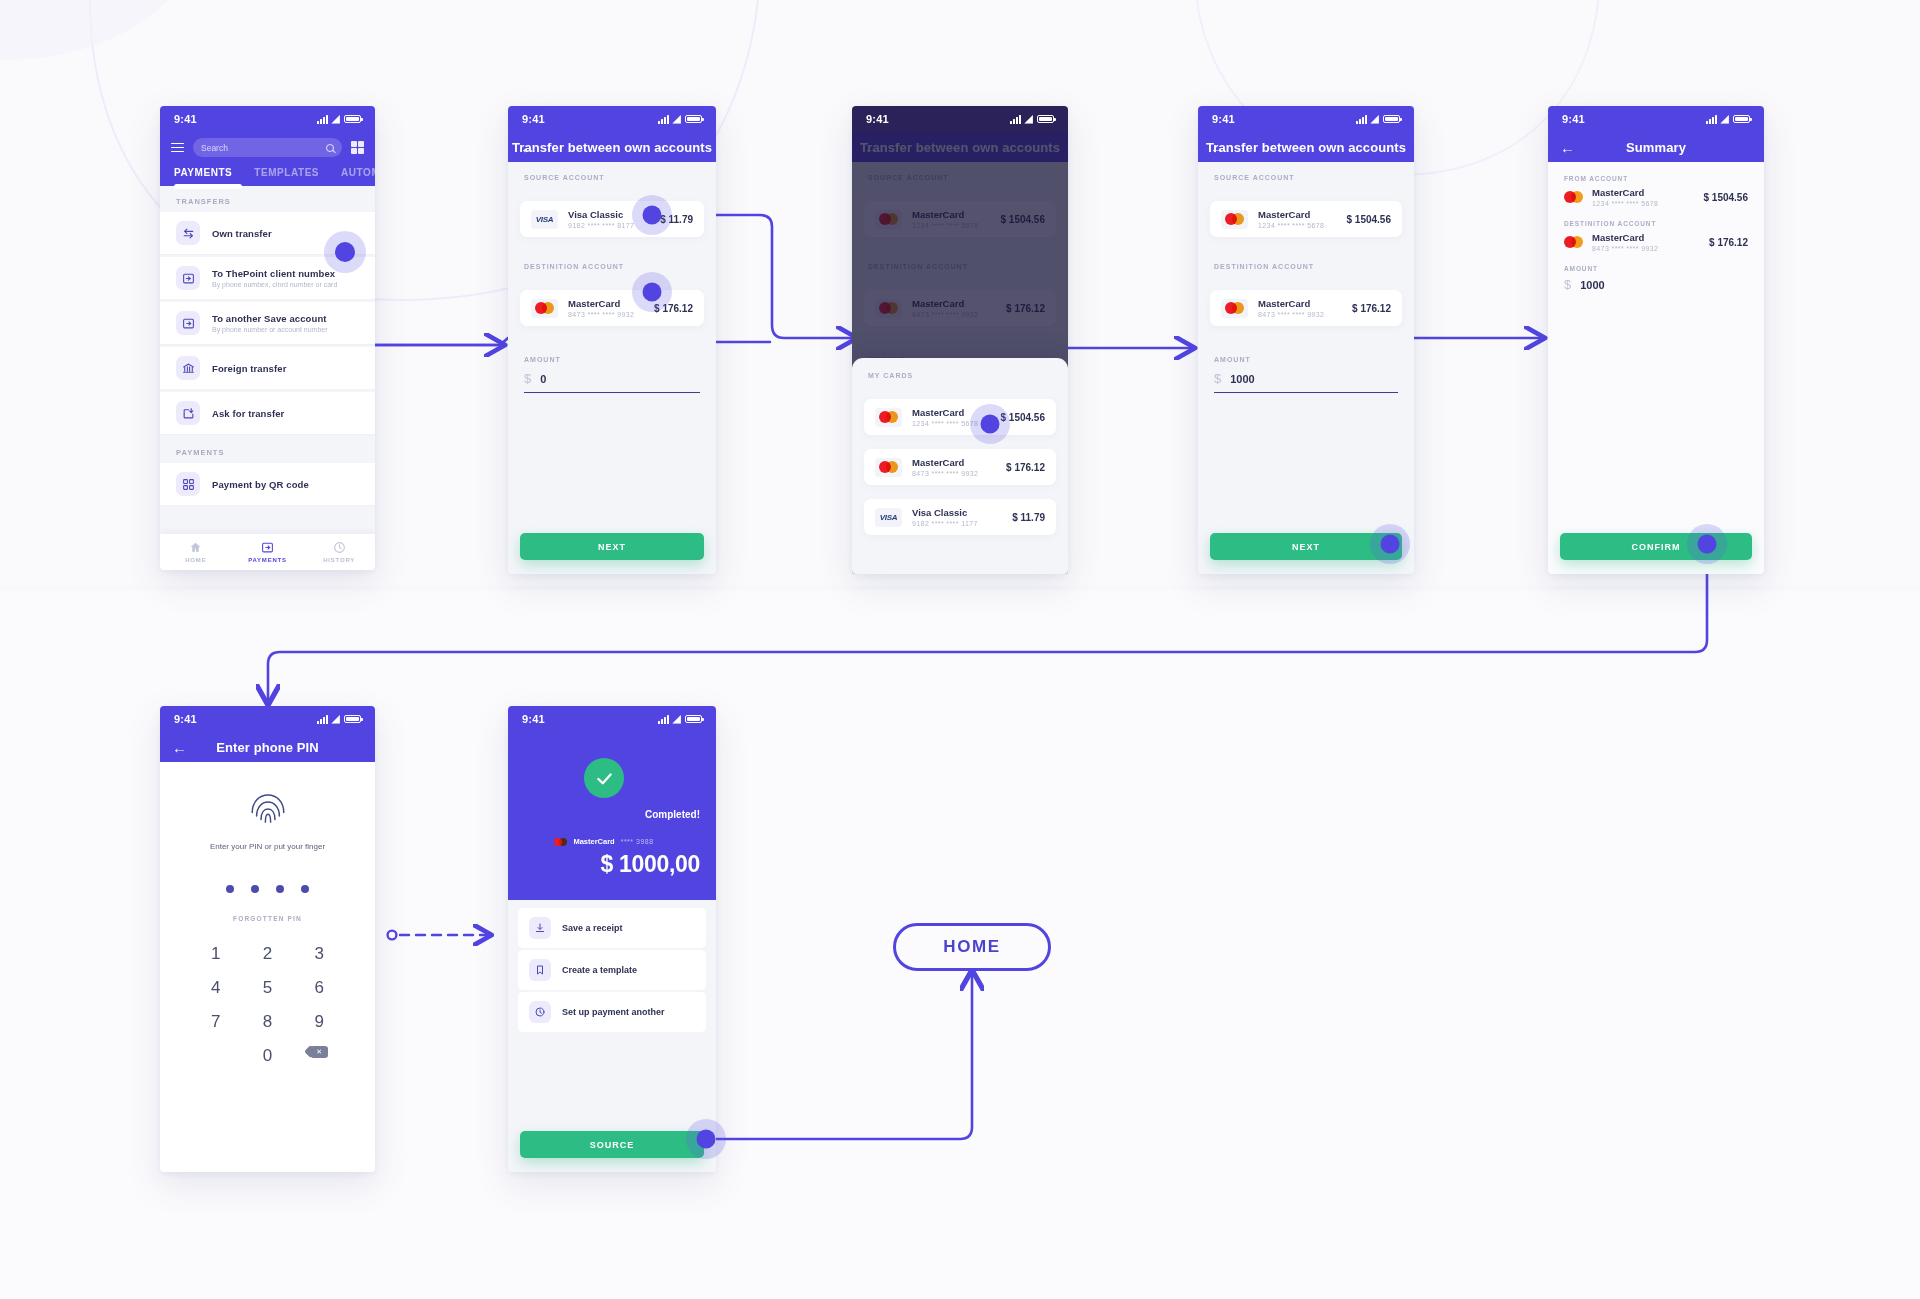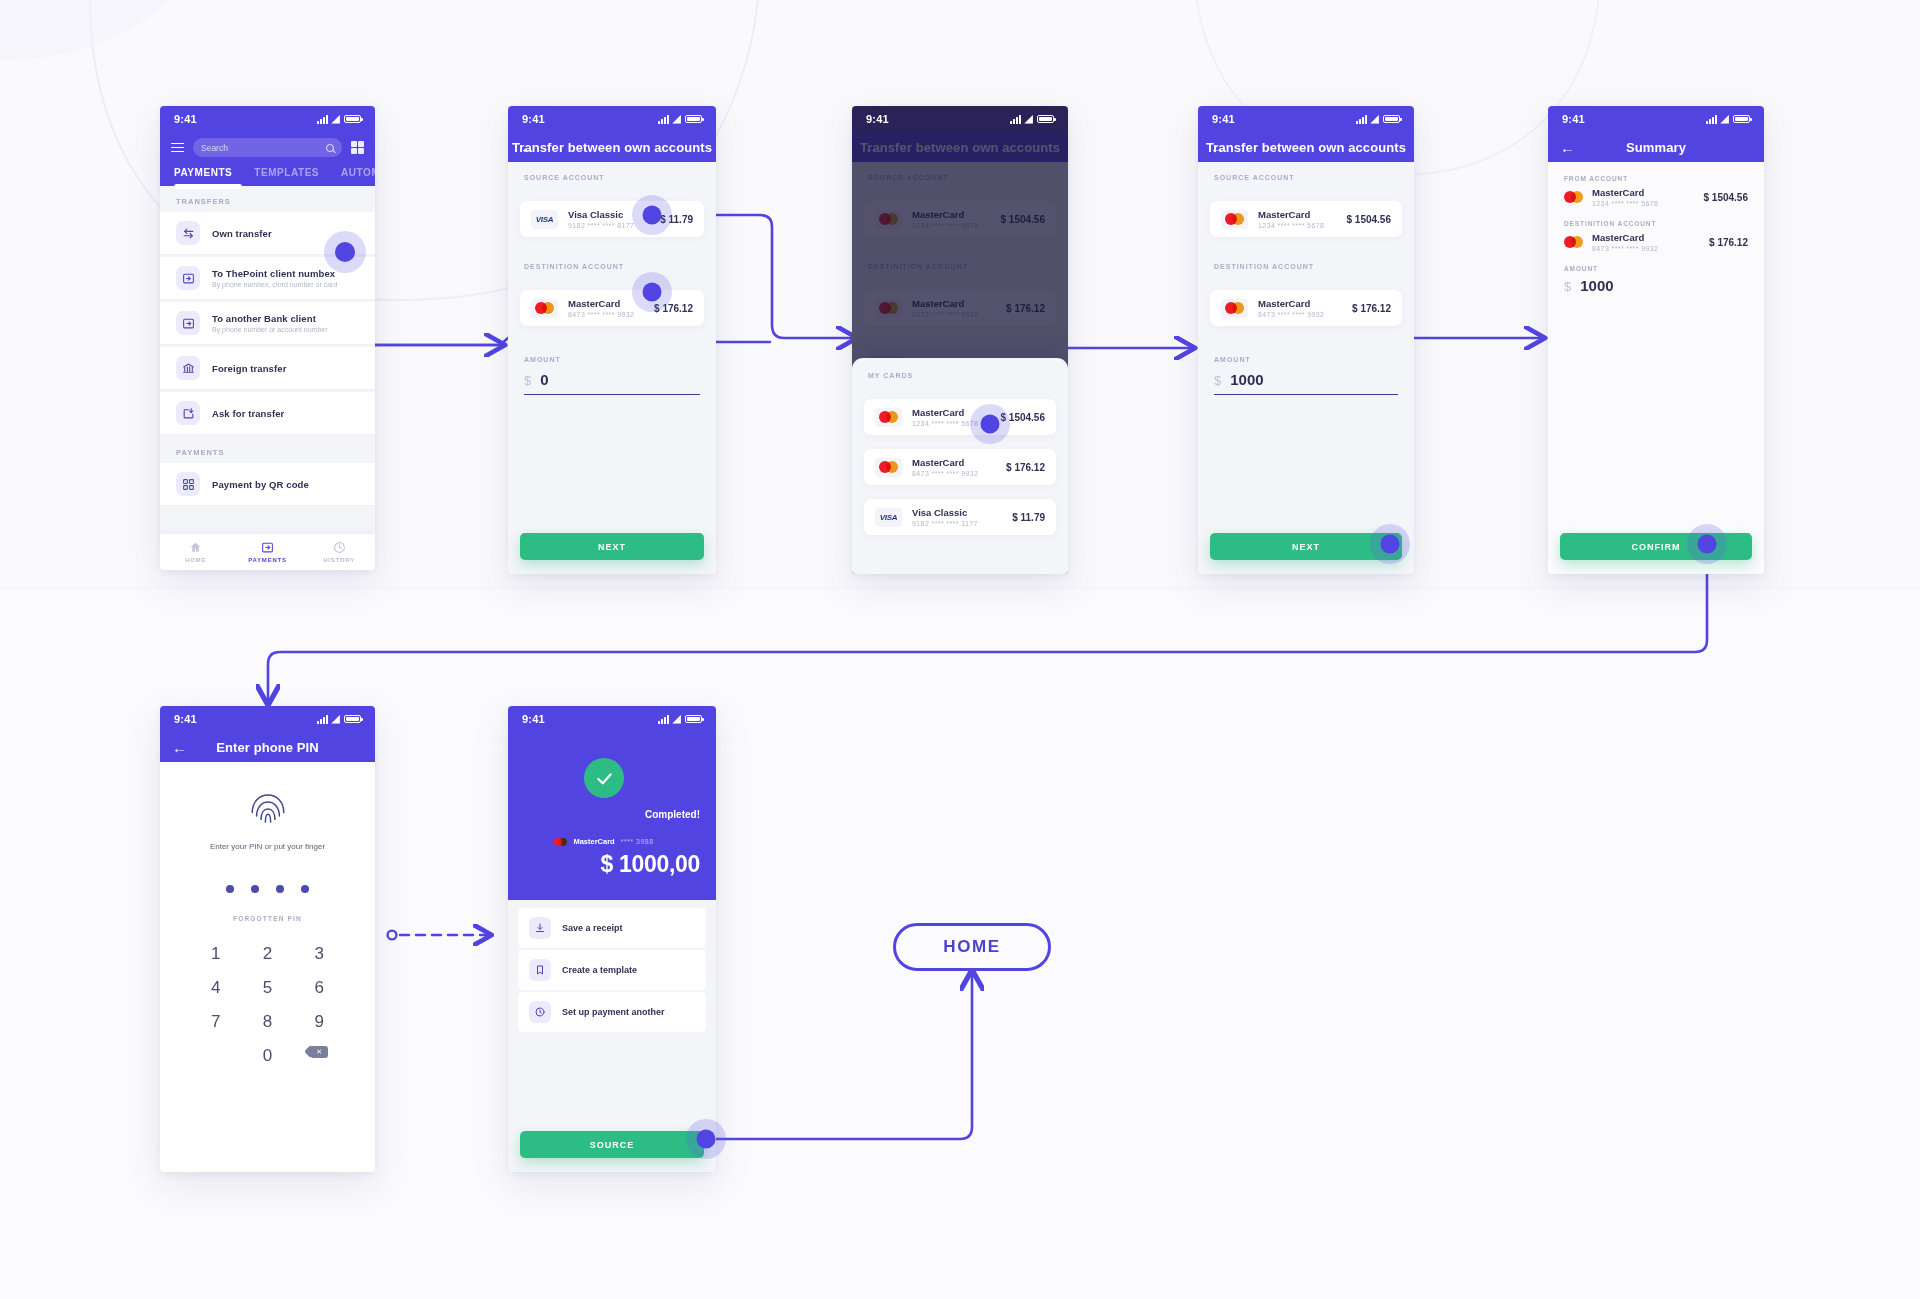--- a/index.html
+++ b/index.html
@@ -122,21 +122,21 @@
   .mc i:last-child  { right:0; background:#f79e1b; mix-blend-mode: multiply; }
   .acct-mid { flex:1; min-width:0;}
   .acct-name { font-size: 9.5px; color:#2e3154; font-weight:700; }
   .acct-num { font-size: 7px; color:#b3b7cb; margin-top:2px; letter-spacing:.4px; }
   .acct-amt { font-size: 10px; color:#2e3154; font-weight:700; white-space:nowrap;}
 
   .amount-block { padding: 16px 16px 0 16px; }
   .amount-lbl { font-size: 7px; letter-spacing:1px; color:#a9adc4; font-weight:600; }
   .amount-row { display:flex; align-items:baseline; gap:9px; border-bottom: 1.4px solid #3f3b8f; padding: 4px 0 6px 0; margin-top: 4px;}
   .amount-cur { font-size: 13px; color:#bfc2d4; }
-  .amount-val { font-size: 15px; color:#2e3154; font-weight:600; }
+  .amount-val { font-size: 11px; color:#2e3154; font-weight:600; }
 
   .cta {
     position:absolute; left:12px; right:12px; bottom:14px; height: 27px;
     background:#2dbd84; border-radius: 5px; color:#fff;
     display:flex; align-items:center; justify-content:center;
     font-size: 9px; font-weight:700; letter-spacing:1px;
     box-shadow: 0 5px 13px rgba(45,189,132,.33);
   }
 
   
@@ -323,21 +323,21 @@
 
       <div class="row-card">
         <span class="row-ico">
           <svg width="13" height="13" viewBox="0 0 24 24" fill="none" stroke="currentColor" stroke-width="2" stroke-linecap="round">
               <rect x="3" y="4" width="18" height="16" rx="2"></rect>
               <path d="M9 12h7"></path>
               <path d="M13 9l3 3-3 3"></path>
             </svg>
         </span>
         <span>
-          <div class="row-tt">To another Bank client</div>
+          <div class="row-tt">To another Save account</div>
           <div class="row-sub">By phone number or account number</div>
         </span>
       </div>
 
       <div class="row-card">
         <span class="row-ico">
           <svg width="13" height="13" viewBox="0 0 24 24" fill="none" stroke="currentColor" stroke-width="2" stroke-linecap="round">
               <path d="M3 9l9-5 9 5"></path>
               <path d="M5 9v8M10 9v8M14 9v8M19 9v8"></path>
               <path d="M3 19h18"></path>

